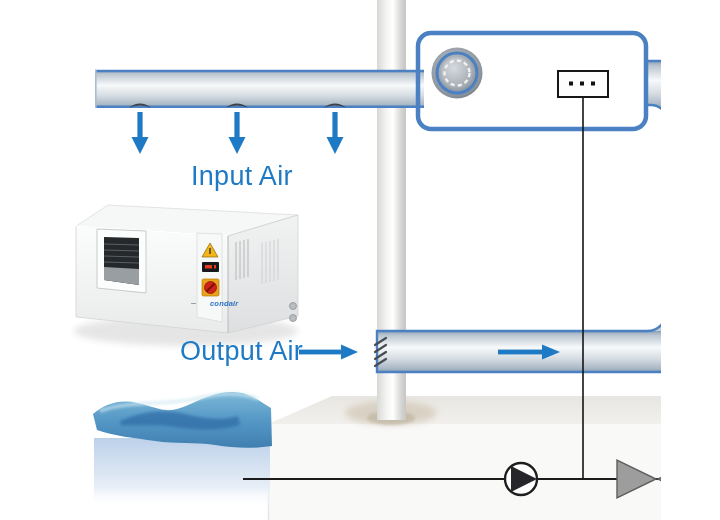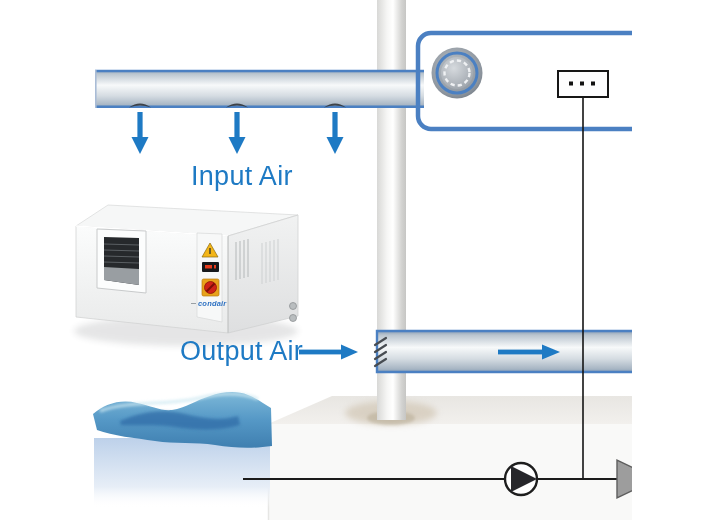--- a/index.html
+++ b/index.html
@@ -1,26 +1,26 @@
 <!DOCTYPE html>
 <html style="--accent-blue: #1e7ac4; --duct-border-blue: #4b80c2; --duct-fill: #d9e0e7; --box-interior-gray: #9aa1aa; --pipe-line-black: #1b1b1b; --valve-gray: #9d9d9d; --water-blue: #4a94c5; --warning-yellow: #f3b517; --switch-red: #cf2318; --brand-blue: #2f72c2;"><head>
 <meta charset="utf-8">
 <title>Diagram</title>
 <style>
   html,body{margin:0;padding:0;background:#fff;}
   .stage{position:relative;width:632px;height:520px;background:#ffffff;overflow:hidden;
-         font-family:"Liberation Sans",sans-serif;}
+         font-family:"Liberation Sans",sans-serif;padding-left:29px;}
   .stage svg{position:absolute;left:0;top:0;}
   .flow-label{position:absolute;font-size:27px;font-weight:400;letter-spacing:.3px;
               color:var(--accent-blue,#1e7ac4);white-space:nowrap;line-height:1;}
   #input-air-label{left:191px;top:163px;}
   #output-air-label{left:180px;top:338px;}
   .brand-label{position:absolute;left:191px;top:299px;font-size:7.5px;font-weight:700;
                font-style:italic;color:var(--brand-blue,#2f72c2);letter-spacing:.2px;
-               display:flex;align-items:center;gap:2px;}
+               display:flex;align-items:center;gap:14px;}
   .brand-dash{display:inline-block;width:5px;height:1.5px;background:#9aa0a4;}
   .arrow{fill:var(--accent-blue,#1e7ac4);}
   .duct-stroke{stroke:var(--duct-border-blue,#4b80c2);fill:none;}
   .valve-body{fill:var(--valve-gray,#9d9d9d);stroke:#5e5e5e;stroke-width:1.4;}
   .pipe{stroke:var(--pipe-line-black,#1b1b1b);}
 </style>
 </head>
 <body>
 
 <div class="stage">

